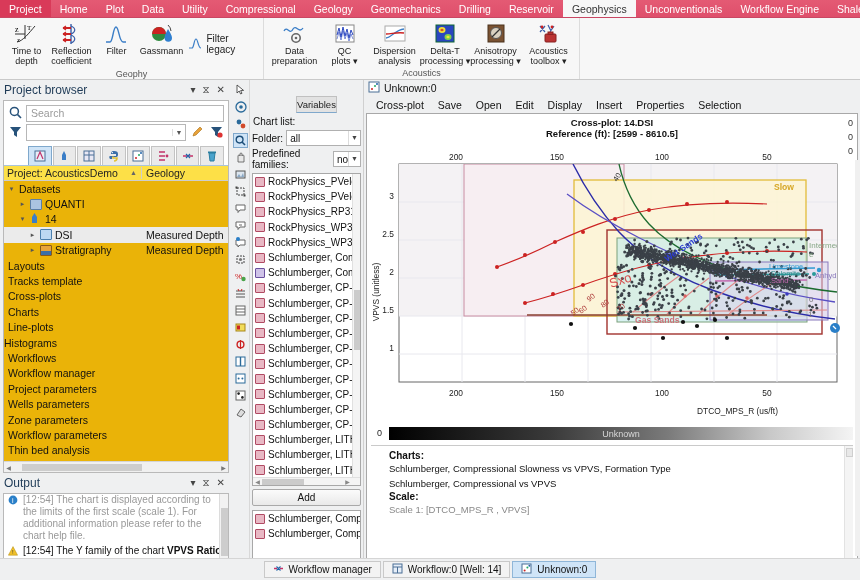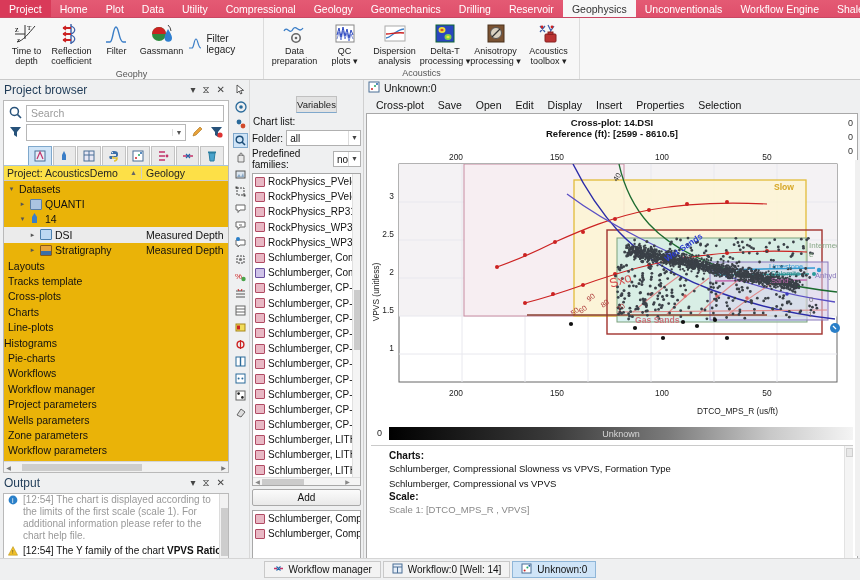--- a/index.html
+++ b/index.html
@@ -636,25 +636,20 @@
               </div>
             </div>
           <div class="trow">
               <div class="nm" style="padding-left:4px;">
                 <span>Line-plots</span>
               </div>
             </div>
           <div class="trow">
               <div class="nm" style="">
                 <span>Histograms</span>
-              </div>
-            </div>
-          <div class="trow">
-              <div class="nm" style="padding-left:4px;">
-                <span>Pie-charts</span>
               </div>
             </div>
           <div class="trow">
               <div class="nm" style="padding-left:4px;">
                 <span>Workflows</span>
               </div>
             </div>
           <div class="trow">
               <div class="nm" style="padding-left:4px;">
                 <span>Workflow manager</span>

